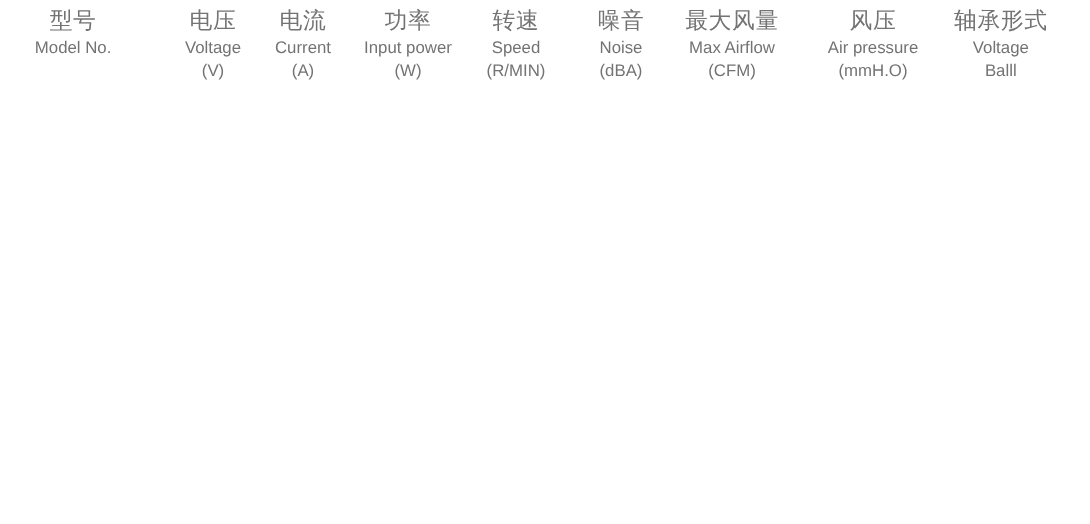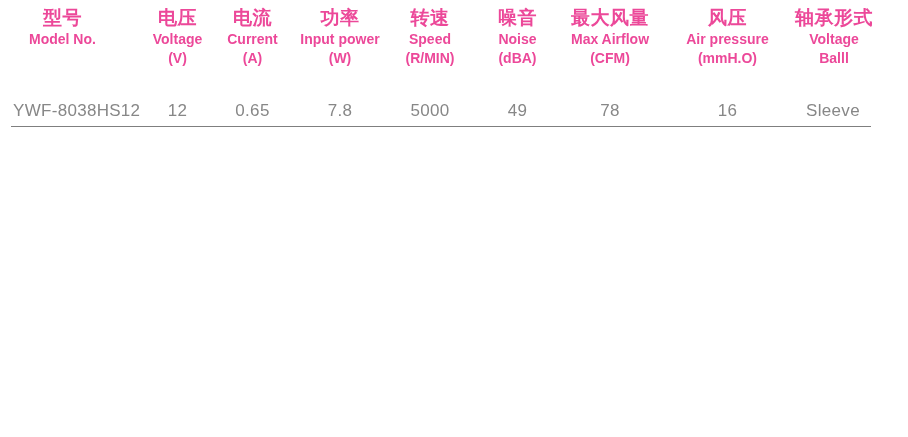--- a/index.html
+++ b/index.html
@@ -30,22 +30,22 @@
   col.col-noise        { width: 85px;  }
   col.col-max-airflow  { width: 100px; }
   col.col-air-pressure { width: 135px; }
   col.col-bearing      { width: 76px;  }
 
   thead th {
     vertical-align: top;
     padding: 5px 0 0 0;
     height: 65px;
     text-align: center;
-    font-weight: bold;
-    color: #ec4899;
+    font-weight: normal;
+    color: #737373;
     margin-top: 13px;
   }
   thead th.col-model {
     text-align: left;
     padding-left: 18px;
   }
   .hwrap {
     display: inline-block;
     text-align: center;
   }
@@ -99,25 +99,14 @@
         <th class="col-current"><div class="hwrap"><div class="zh">电流</div><div class="en">Current</div><div class="en">(A)</div></div></th>
         <th class="col-input-power"><div class="hwrap"><div class="zh">功率</div><div class="en">Input power</div><div class="en">(W)</div></div></th>
         <th class="col-speed"><div class="hwrap"><div class="zh">转速</div><div class="en">Speed</div><div class="en">(R/MIN)</div></div></th>
         <th class="col-noise"><div class="hwrap"><div class="zh">噪音</div><div class="en">Noise</div><div class="en">(dBA)</div></div></th>
         <th class="col-max-airflow"><div class="hwrap"><div class="zh">最大风量</div><div class="en">Max Airflow</div><div class="en">(CFM)</div></div></th>
         <th class="col-air-pressure"><div class="hwrap"><div class="zh">风压</div><div class="en">Air pressure</div><div class="en">(mmH.O)</div></div></th>
         <th class="col-bearing"><div class="hwrap"><div class="zh">轴承形式</div><div class="en">Voltage</div><div class="en">Balll</div></div></th>
       </tr>
   </thead>
   <tbody>
-      <tr>
-        <td class="col-model">YWF-8038HS12</td>
-        <td class="col-voltage">12</td>
-        <td class="col-current">0.65</td>
-        <td class="col-input-power">7.8</td>
-        <td class="col-speed">5000</td>
-        <td class="col-noise">49</td>
-        <td class="col-max-airflow">78</td>
-        <td class="col-air-pressure">16</td>
-        <td class="col-bearing">Sleeve</td>
-      </tr>
     </tbody>
 </table>
 
 </body></html>

